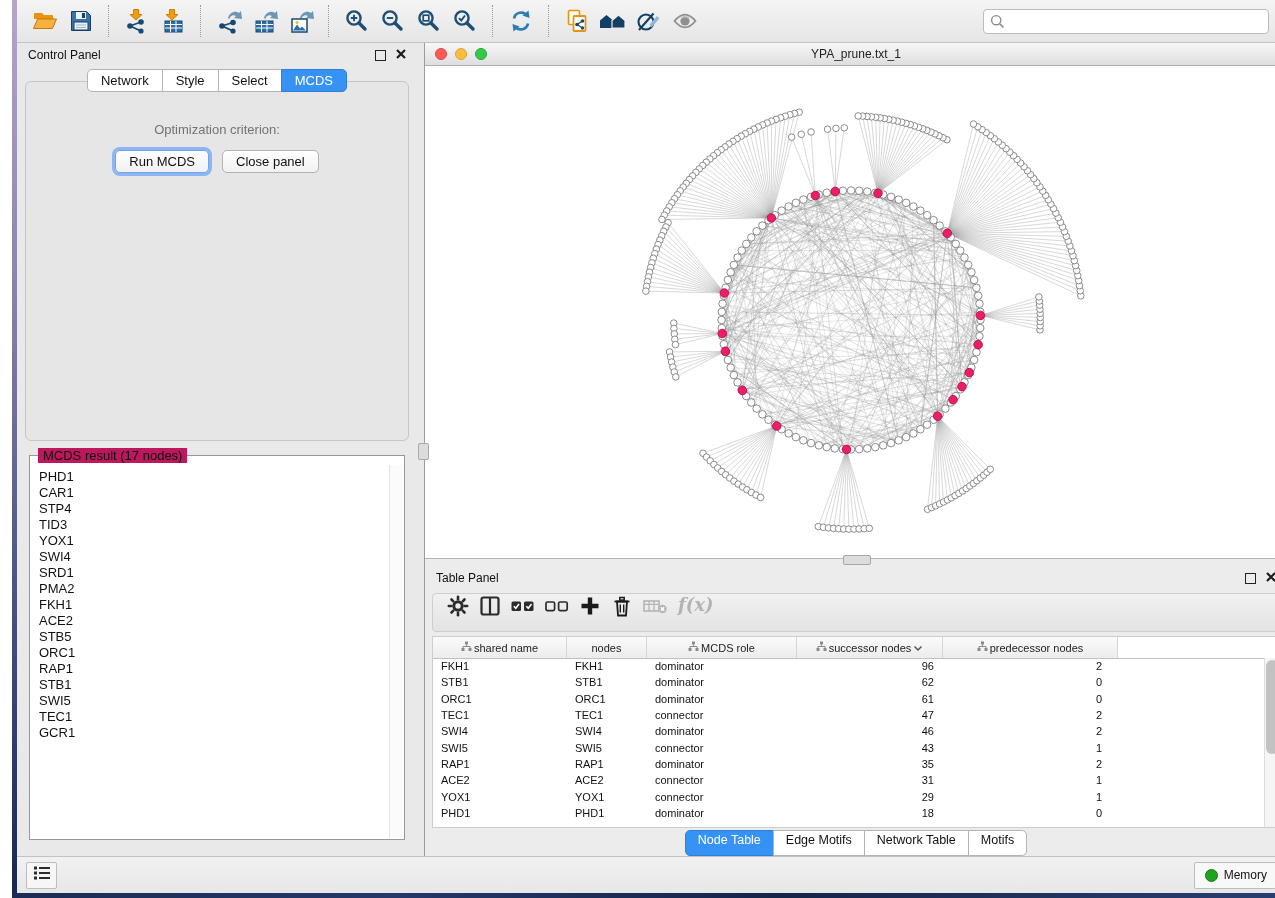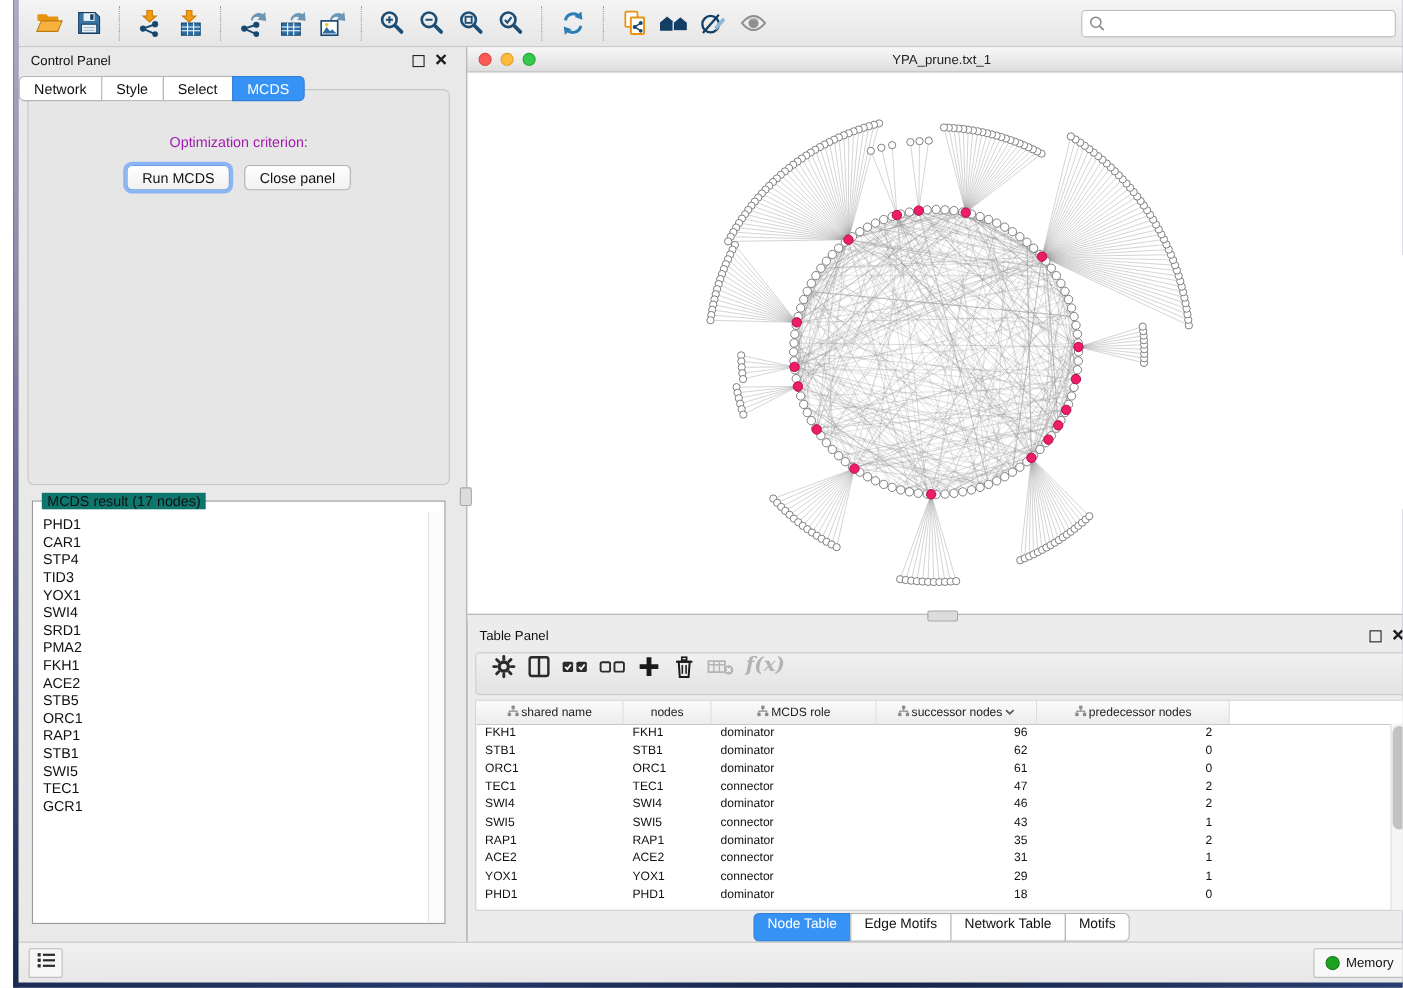--- a/index.html
+++ b/index.html
@@ -24,39 +24,39 @@
 
   
   .main{flex:1;display:flex;min-height:0;}
 
   
   .control-panel{width:400px;flex:0 0 400px;background:#e9e9e9;display:flex;flex-direction:column;min-height:0;}
   .panel-titlebar{height:24px;flex:0 0 24px;display:flex;align-items:center;padding:0 11px;font-size:12px;color:#111;}
   .panel-titlebar .title{flex:0 0 auto;}
   .panel-btns{margin-left:auto;display:flex;align-items:center;gap:10px;}
   .float-box{width:9px;height:9px;border:1.6px solid #222;display:block;}
-  .tabs-row{display:flex;justify-content:flex-start;margin-top:2px;position:relative;z-index:2;}
+  .tabs-row{display:flex;justify-content:center;margin-top:2px;position:relative;z-index:2;}
   .tab{background:#fff;border:1px solid #b3b3b3;padding:3px 13px;font-size:13px;color:#111;margin-left:-1px;cursor:default;}
   .tab:first-child{border-radius:5px 0 0 5px;margin-left:0;}
   .tab:last-child{border-radius:0 5px 5px 0;}
   .tab.selected{background:#3693f5;border-color:#2f7fd6;color:#fff;}
   .cp-content{margin:-11px 8px 0 8px;height:360px;flex:0 0 auto;background:#e6e6e6;border:1px solid #c6c6c6;
     border-radius:6px;padding-top:32px;box-sizing:border-box;}
-  .opt-label{text-align:center;font-size:13px;color:#a21caf;margin-top:8px;}
+  .opt-label{text-align:center;font-size:13px;color:#737373;margin-top:8px;}
   .select{width:316px;height:24px;margin:10px auto 0 auto;background:#fff;border:1px solid #b7b7b7;border-radius:5px;
     display:flex;align-items:center;padding-left:10px;box-sizing:border-box;box-shadow:0 1px 1px rgba(0,0,0,0.08);}
   .select .sel-text{font-size:13px;color:#111;white-space:nowrap;}
   .stepper{margin-left:auto;margin-right:2px;width:17px;height:19px;border-radius:4px;
     background:linear-gradient(#5aabff,#2f87ef);display:flex;align-items:center;justify-content:center;}
   .btn-row{display:flex;justify-content:center;gap:13px;margin-top:13px;}
   .btn{background:linear-gradient(#ffffff,#f1f1f1);border:1px solid #b2b2b2;border-radius:5px;
     padding:3px 13px;font-size:13px;color:#111;}
   .btn.focused{box-shadow:0 0 0 3px rgba(64,140,255,0.55);border-color:#6ea4e8;}
   .mcds-group{position:relative;margin:14px 12px 16px 12px;flex:1;background:#fff;border:1px solid #979797;min-height:0;}
-  .mcds-legend{position:absolute;top:-8px;left:8px;background:#0f766e;padding:0 5px;font-size:13px;color:#111;}
+  .mcds-legend{position:absolute;top:-8px;left:8px;background:#be185d;padding:0 5px;font-size:13px;color:#111;}
   .mcds-list{position:absolute;left:1px;top:9px;right:15px;bottom:1px;overflow:hidden;
     font-size:13px;line-height:16px;color:#111;padding:4px 0 0 8px;}
   .mcds-scroll{position:absolute;top:9px;right:1px;bottom:1px;width:13px;background:#fbfbfb;border-left:1px solid #e3e3e3;}
 
   
   .v-splitter{width:7px;flex:0 0 7px;background:#e9e9e9;border-right:1px solid #9c9c9c;position:relative;}
   .v-grip{position:absolute;left:1px;top:400px;width:9px;height:15px;background:#dcdcdc;border:1px solid #a8a8a8;border-radius:2px;z-index:3;}
   .h-splitter{height:7px;flex:0 0 7px;background:#ececec;border-top:1px solid #b4b4b4;position:relative;}
   .h-grip{position:absolute;top:-4px;left:50%;margin-left:-13px;width:26px;height:8px;background:#dcdcdc;border:1px solid #a8a8a8;border-radius:2px;}
 

